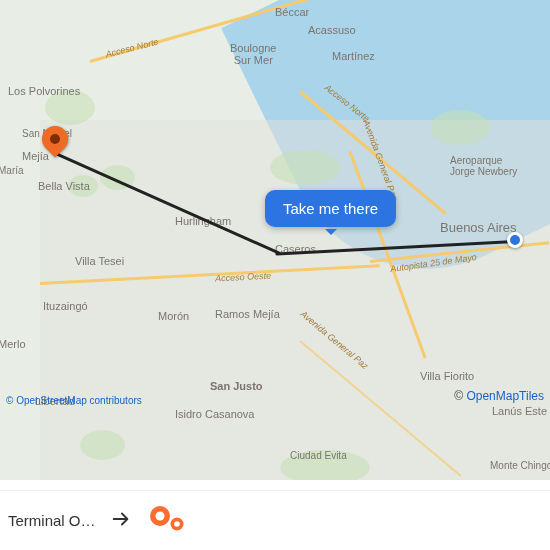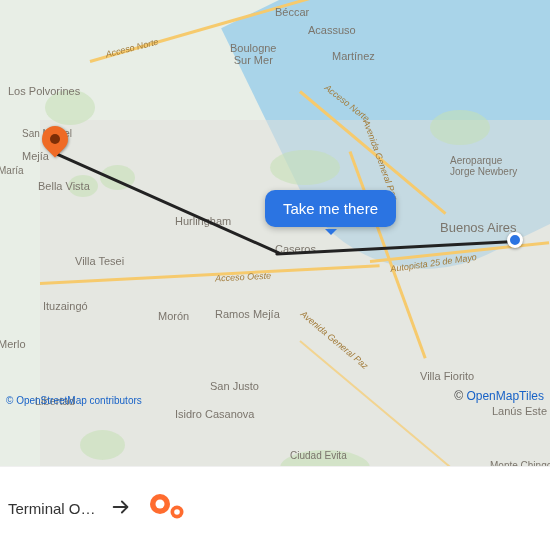--- a/index.html
+++ b/index.html
@@ -22,21 +22,21 @@
   .marker .pin { width: 26px; height: 26px; border-radius: 50% 50% 50% 0; transform: rotate(-45deg); box-shadow: 0 1px 3px rgba(0,0,0,0.4); display:flex; align-items:center; justify-content:center; }
   .marker .dot-inner { width: 10px; height: 10px; border-radius: 50%; background: #fff; transform: rotate(45deg); }
   .marker.dest .pin { background: #ef6a25; }
   .marker.dest .dot-inner { background: #7d2e07; }
   .origin-dot { position: absolute; width: 16px; height: 16px; background: #2b74e2; border: 3px solid #fff; border-radius: 50%; box-shadow: 0 1px 3px rgba(0,0,0,0.4); transform: translate(-50%, -50%); }
   .cta-button { position: absolute; background: #2b74e2; color: #fff; font-size: 15px; padding: 10px 18px; border-radius: 10px; white-space: nowrap; box-shadow: 0 2px 6px rgba(0,0,0,.25); cursor: pointer; }
   .cta-button:after { content: ''; position: absolute; bottom: -8px; left: 50%; transform: translateX(-50%); border: 6px solid transparent; border-top-color: #2b74e2; border-bottom: none; }
   .attrib { position: absolute; left: 6px; bottom: 74px; font-size: 10px; color: #4c4c4c; }
   .attrib span { color: #1862c7; }
   .attrib2 { position: absolute; right: 6px; bottom: 77px; font-size: 12px; color: #4c4c4c; }
-  .footer { position: absolute; left: 0; bottom: 0; width: 100%; height: 84px; background: #fff; display: flex; align-items: center; padding: 0 8px; border-top: 1px solid rgba(0,0,0,.06); }
+  .footer { position: absolute; left: 0; bottom: 0; width: 100%; height: 60px; background: #fff; display: flex; align-items: center; padding: 0 8px; border-top: 1px solid rgba(0,0,0,.06); }
   .footer .from, .footer .to { font-size: 15px; color: #333; white-space: nowrap; overflow: hidden; text-overflow: ellipsis; }
   .footer .from { flex: 0 0 auto; max-width: 110px; margin-right: 8px; }
   .footer .arrow { flex: 0 0 auto; margin: 0 6px; }
   .footer .to { flex: 1 1 auto; min-width: 0; }
   .footer .logo { flex: 0 0 auto; margin-left: 8px; }
 </style>
 </head>
 <body>
 
 <div class="container">
@@ -84,21 +84,21 @@
     <div class="city-label small" style="top:165px; left:-2px;">María</div>
     <div class="city-label" style="top:180px; left:38px;">Bella Vista</div>
     <div class="city-label" style="top:215px; left:175px;">Hurlingham</div>
     <div class="city-label" style="top:243px; left:275px;">Caseros</div>
     <div class="city-label" style="top:255px; left:75px;">Villa Tesei</div>
     <div class="city-label" style="top:300px; left:43px;">Ituzaingó</div>
     <div class="city-label" style="top:310px; left:158px;">Morón</div>
     <div class="city-label" style="top:308px; left:215px;">Ramos Mejía</div>
     <div class="city-label" style="top:338px; left:-2px;">Merlo</div>
     <div class="city-label" style="top:395px; left:35px;">Libertad</div>
-    <div class="city-label" style="top:380px; left:210px;">San Justo</div>
+    <div class="city-label" style="top:380px; left:210px;font-weight:bold;">San Justo</div>
     <div class="city-label" style="top:408px; left:175px;">Isidro Casanova</div>
     <div class="city-label small" style="top:450px; left:280px;margin-left:10px;">Ciudad Evita</div>
     <div class="city-label" style="top:370px; left:420px;">Villa Fiorito</div>
     <div class="city-label" style="top:405px; left:492px;">Lanús Este</div>
     <div class="city-label small" style="top:460px; left:490px;">Monte Chingolo</div>
     <div class="city-label small" style="top:155px; left:450px; white-space:pre;">Aeroparque
 Jorge Newbery</div>
     <div class="city-label big" style="top:220px; left:440px;">Buenos Aires</div>
 
     <div class="route-line" style="top:240px; left:515px; width:240px; transform:rotate(177deg);"></div>

